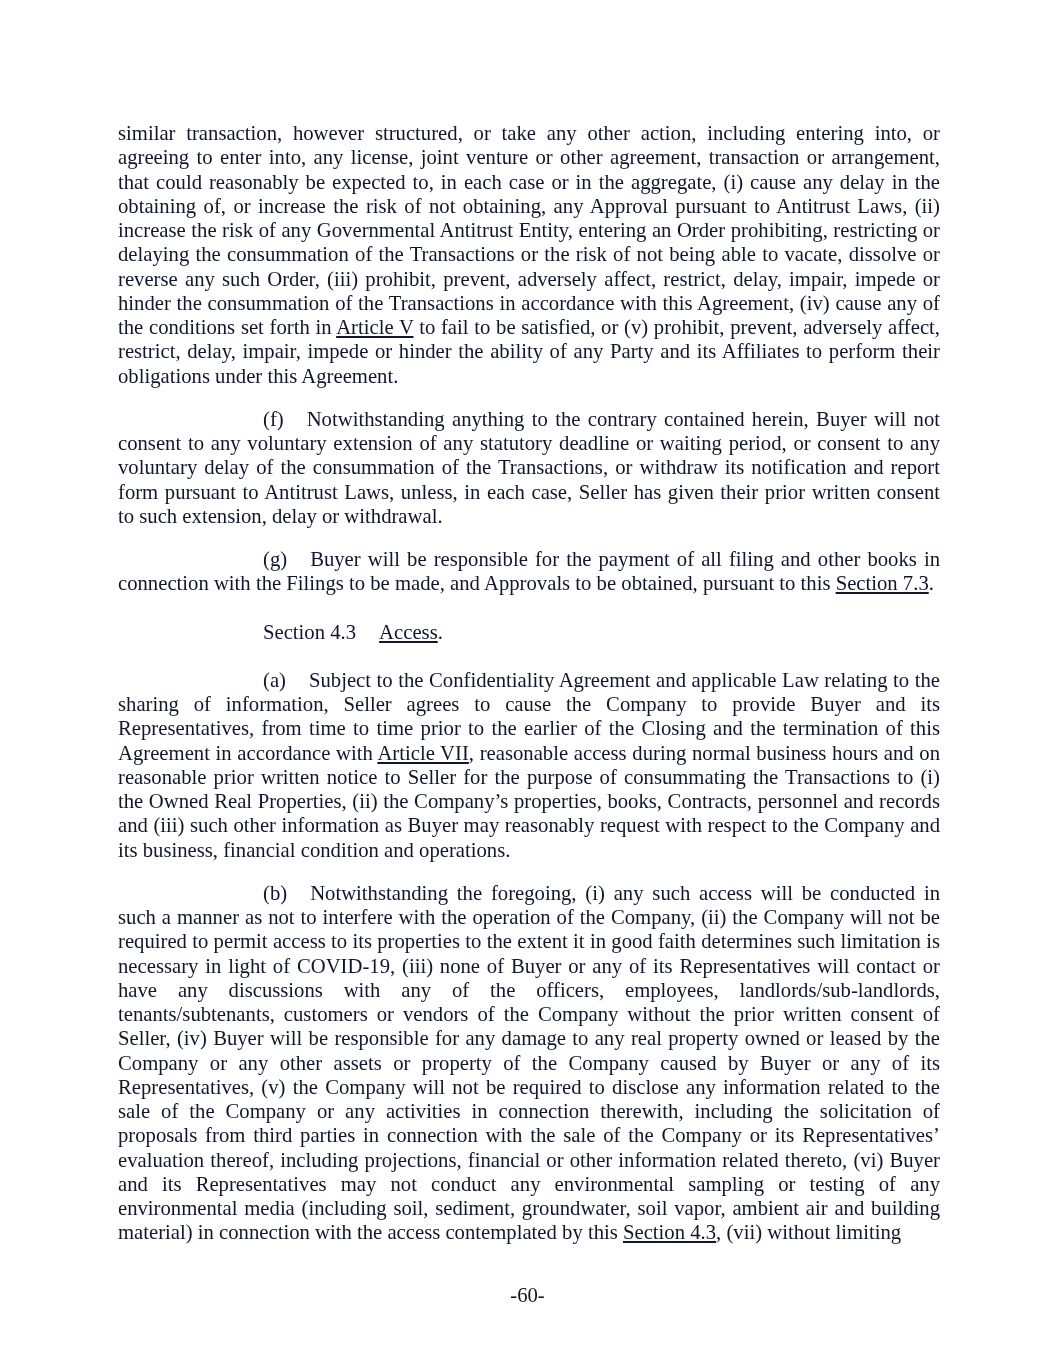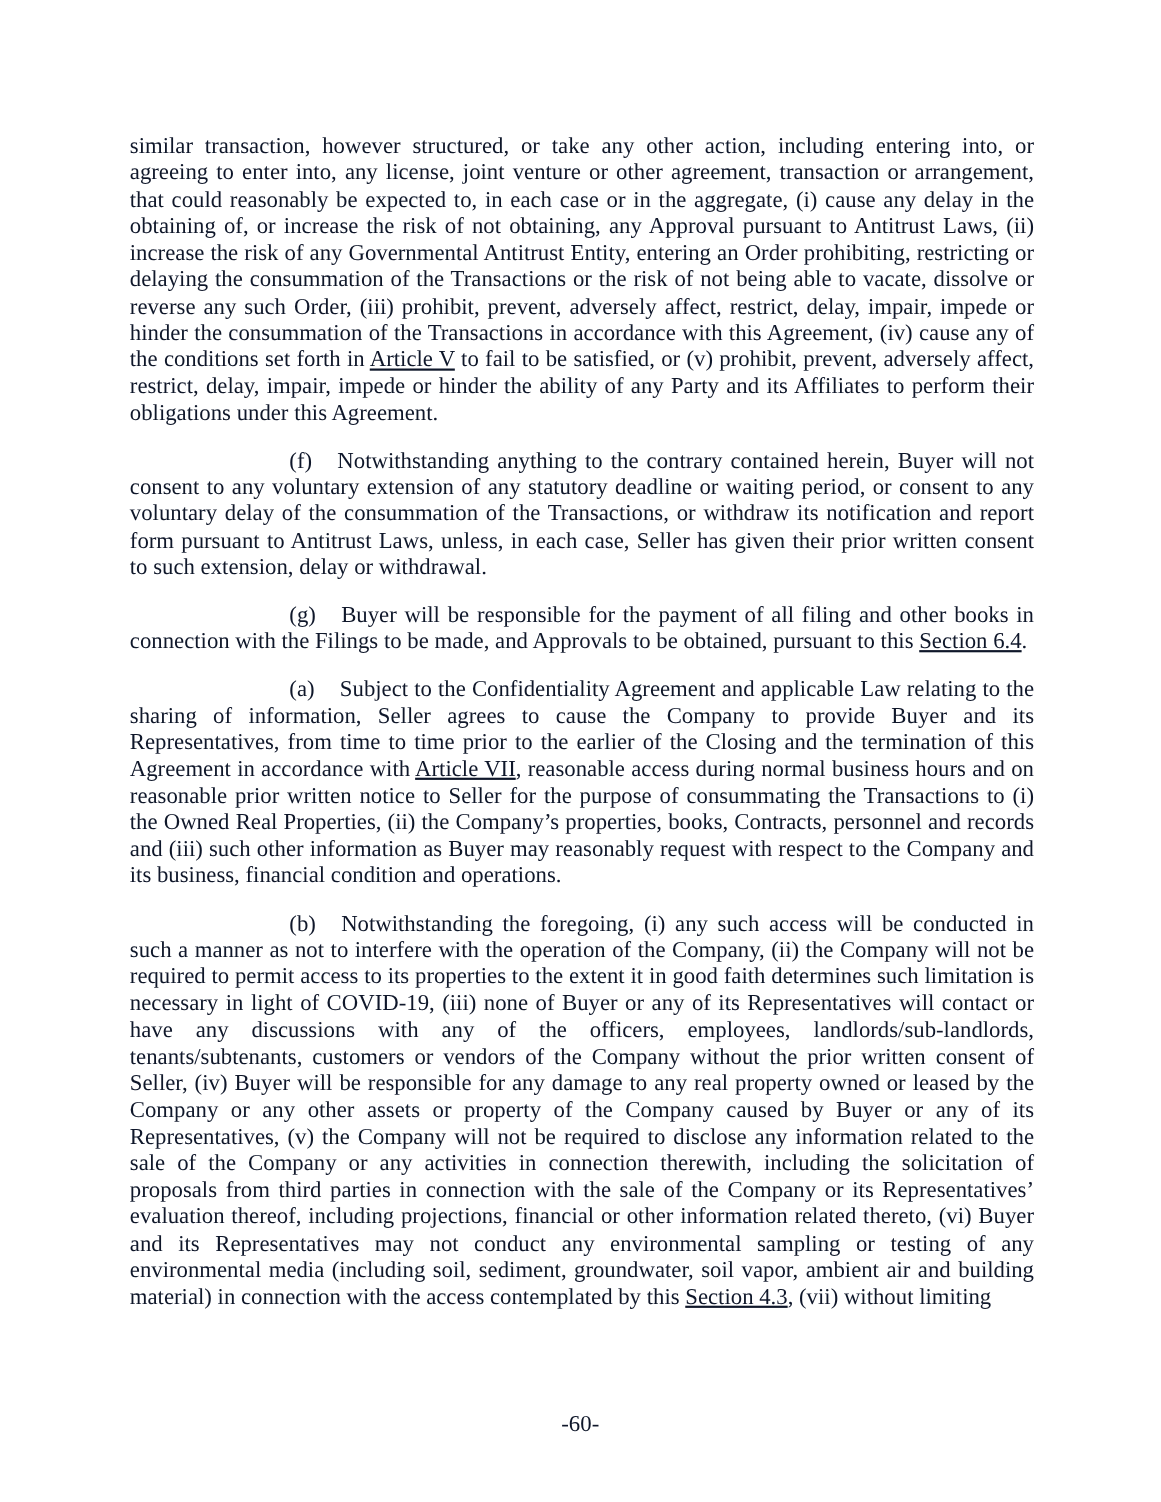--- a/index.html
+++ b/index.html
@@ -55,22 +55,23 @@
 </style>
 </head>
 <body>
 
 <div class="page">
   <div class="content">
     <p class="para no-indent"><span>similar transaction, however structured, or take any other action, including entering into, or agreeing to enter into, any license, joint venture or other agreement, transaction or arrangement, that could reasonably be expected to, in each case or in the aggregate, (i) cause any delay in the obtaining of, or increase the risk of not obtaining, any Approval pursuant to Antitrust Laws, (ii) increase the risk of any Governmental Antitrust Entity, entering an Order prohibiting, restricting or delaying the consummation of the Transactions or the risk of not being able to vacate, dissolve or reverse any such Order, (iii) prohibit, prevent, adversely affect, restrict, delay, impair, impede or hinder the consummation of the Transactions in accordance with this Agreement, (iv) cause any of the conditions set forth in </span><span class="u">Article V</span><span> to fail to be satisfied, or (v) prohibit, prevent, adversely affect, restrict, delay, impair, impede or hinder the ability of any Party and its Affiliates to perform their obligations under this Agreement.</span></p>
 
     <p class="para lettered"><span>(f)</span><span class="tab"></span><span>Notwithstanding anything to the contrary contained herein, Buyer will not consent to any voluntary extension of any statutory deadline or waiting period, or consent to any voluntary delay of the consummation of the Transactions, or withdraw its notification and report form pursuant to Antitrust Laws, unless, in each case, Seller has given their prior written consent to such extension, delay or withdrawal.</span></p>
 
-    <p class="para lettered"><span>(g)</span><span class="tab"></span><span>Buyer will be responsible for the payment of all filing and other books in connection with the Filings to be made, and Approvals to be obtained, pursuant to this </span><span class="u">Section 6.4</span><span>.</span></p>
+    <p class="para lettered"><span>(g)</span><span class="tab"></span><span>Buyer will be responsible for the payment of all filing and other books in connection with the Filings to be made, and Approvals to be obtained, pursuant to this </span><span class="u">Section 7.3</span><span>.</span></p>
 
+    <p class="section-heading"><span>Section 4.3</span><span class="tab"></span><span class="u">Access</span><span>.</span></p>
 
     <p class="para lettered"><span>(a)</span><span class="tab"></span><span>Subject to the Confidentiality Agreement and applicable Law relating to the sharing of information, Seller agrees to cause the Company to provide Buyer and its Representatives, from time to time prior to the earlier of the Closing and the termination of this Agreement in accordance with </span><span class="u">Article VII</span><span>, reasonable access during normal business hours and on reasonable prior written notice to Seller for the purpose of consummating the Transactions to (i) the Owned Real Properties, (ii) the Company’s properties, books, Contracts, personnel and records and (iii) such other information as Buyer may reasonably request with respect to the Company and its business, financial condition and operations.</span></p>
 
     <p class="para lettered"><span>(b)</span><span class="tab"></span><span>Notwithstanding the foregoing, (i) any such access will be conducted in such a manner as not to interfere with the operation of the Company, (ii) the Company will not be required to permit access to its properties to the extent it in good faith determines such limitation is necessary in light of COVID-19, (iii) none of Buyer or any of its Representatives will contact or have any discussions with any of the officers, employees, landlords/sub-landlords, tenants/subtenants, customers or vendors of the Company without the prior written consent of Seller, (iv) Buyer will be responsible for any damage to any real property owned or leased by the Company or any other assets or property of the Company caused by Buyer or any of its Representatives, (v) the Company will not be required to disclose any information related to the sale of the Company or any activities in connection therewith, including the solicitation of proposals from third parties in connection with the sale of the Company or its Representatives’ evaluation thereof, including projections, financial or other information related thereto, (vi) Buyer and its Representatives may not conduct any environmental sampling or testing of any environmental media (including soil, sediment, groundwater, soil vapor, ambient air and building material) in connection with the access contemplated by this </span><span class="u">Section 4.3</span><span>, (vii) without limiting</span></p>
   </div>
 
   <div class="footer">-60-</div>
 </div>
 
 </body></html>

